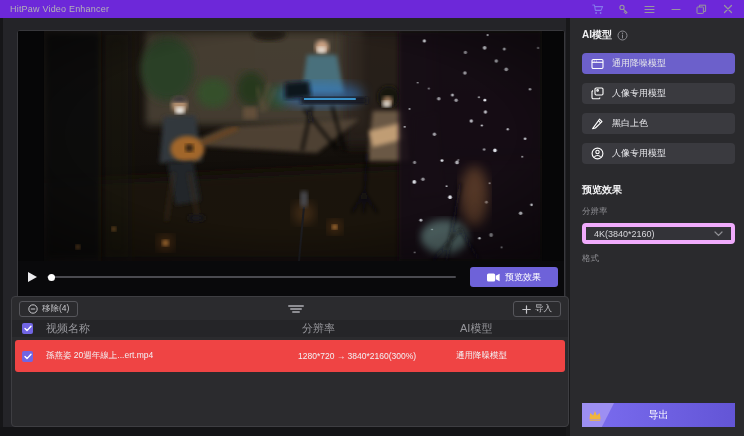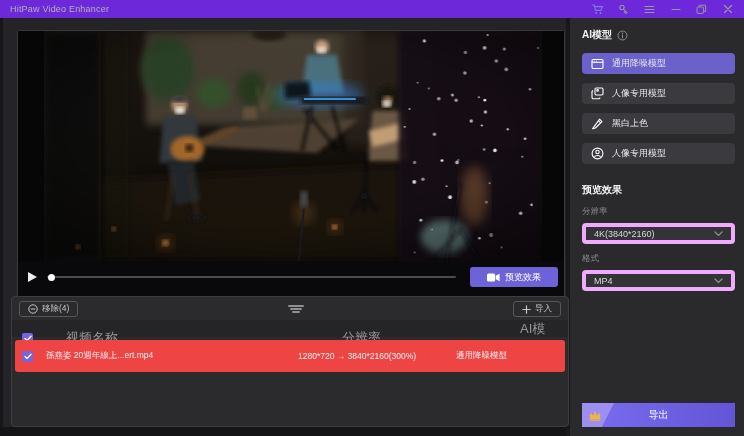--- a/index.html
+++ b/index.html
@@ -40,21 +40,21 @@
     background:#2b2b2e; border:1px solid #3e3e42; border-radius:4px; overflow:hidden;
     display:flex; flex-direction:column; }
   .table-toolbar { height:23px; display:flex; align-items:center; justify-content:space-between; padding:3px 7px 2px; }
   .tool-btn { height:16px; border:1px solid #56565b; border-radius:3px; background:transparent;
     color:#c6c6ca; font-size:8.5px; display:flex; align-items:center; gap:4px; padding:0 8px; cursor:pointer; }
   .handle { display:flex; flex-direction:column; align-items:center; gap:1.5px; cursor:pointer; padding:3px 10px; }
   .handle i { display:block; height:1.5px; background:#8e8e93; border-radius:1px; }
   .handle i:nth-child(1){ width:16px; } .handle i:nth-child(2){ width:12px; } .handle i:nth-child(3){ width:8px; }
 
   .trow { display:grid; grid-template-columns:24px 256px 158px 1fr; align-items:center; padding:0 10px; }
-  .table-header { height:17px; background:#252528; font-size:13px; color:#96969b;gap:20px; }
+  .table-header { height:17px; background:#252528; font-size:11px; color:#96969b; }
   .file-row { height:32px; background:#ef4444; border-radius:3px; margin:3px 3px 0; padding:0 7px;
     color:#f2f2f5; font-size:8.5px; cursor:pointer;
     grid-template-columns:24px 252px 158px 1fr; display:grid; align-items:center; }
   .cb { width:11px; height:11px; background:#7165e3; border-radius:2px; display:flex; align-items:center; justify-content:center; cursor:pointer; }
   .ellipsize { overflow:hidden; white-space:nowrap; text-overflow:ellipsis; padding-right:8px; }
 
   
   .sidebar { flex:1; background:#2a2a2d; border-left:4px solid #18181a;
     padding:8px 9px 9px 12px; display:flex; flex-direction:column; }
   .sb-title { font-size:10px; font-weight:bold; color:#f0f0f2; display:flex; align-items:center; gap:5px; margin:2px 0 11px; }
@@ -388,26 +388,20 @@
 
       <div class="field-label">分辨率</div>
       <div class="select">
         <span>4K(3840*2160)</span>
         <svg width="9" height="6" viewBox="0 0 9 6" fill="none" stroke="#909095" stroke-width="1.2" stroke-linecap="round">
             <path d="M1 1 L4.5 4.5 L8 1"></path>
           </svg>
       </div>
 
       <div class="field-label">格式</div>
-      <div class="select">
-        <span>MP4</span>
-        <svg width="9" height="6" viewBox="0 0 9 6" fill="none" stroke="#909095" stroke-width="1.2" stroke-linecap="round">
-            <path d="M1 1 L4.5 4.5 L8 1"></path>
-          </svg>
-      </div>
 
       <div class="export-btn">
         <span class="crown-badge">
           <svg width="14" height="11" viewBox="0 0 14 11">
             <polygon points="1.5,9 2.2,3 5.2,5.6 7,1 8.8,5.6 11.8,3 12.5,9" fill="#f0b53e"></polygon>
             <rect x="1.5" y="9.4" width="11" height="1.4" rx="0.7" fill="#f0b53e"></rect>
           </svg>
         </span>
         <span>导出</span>
       </div>

